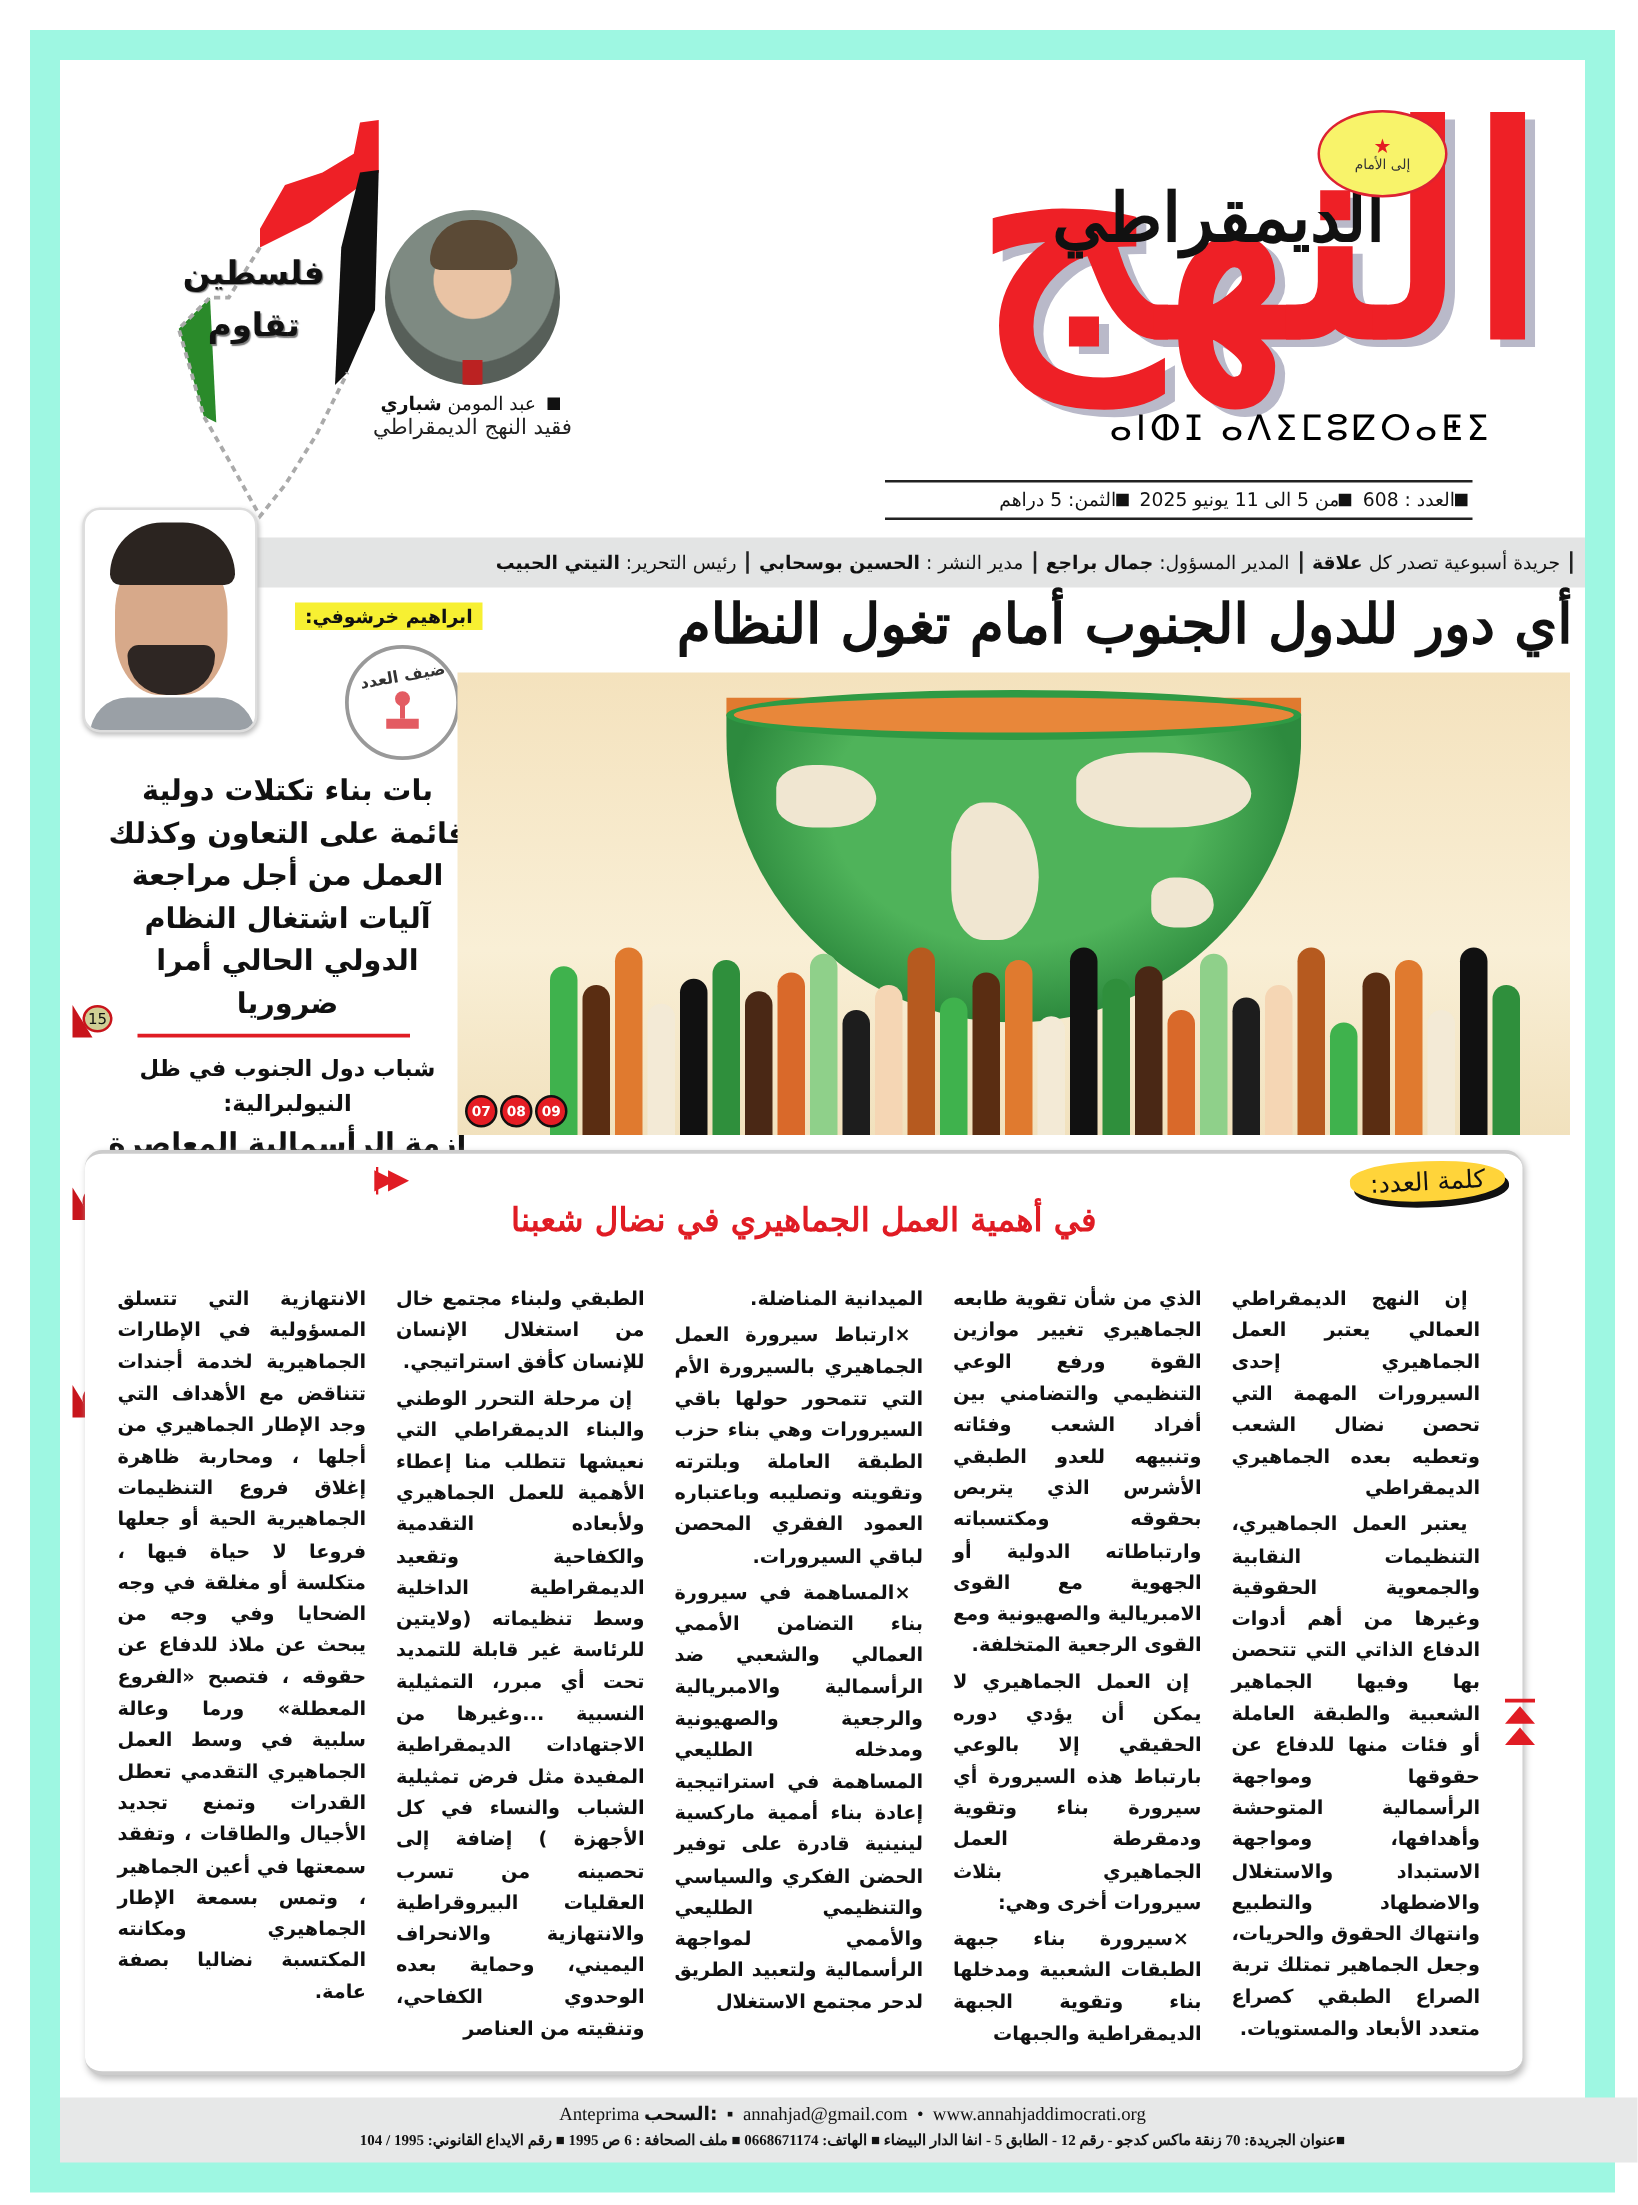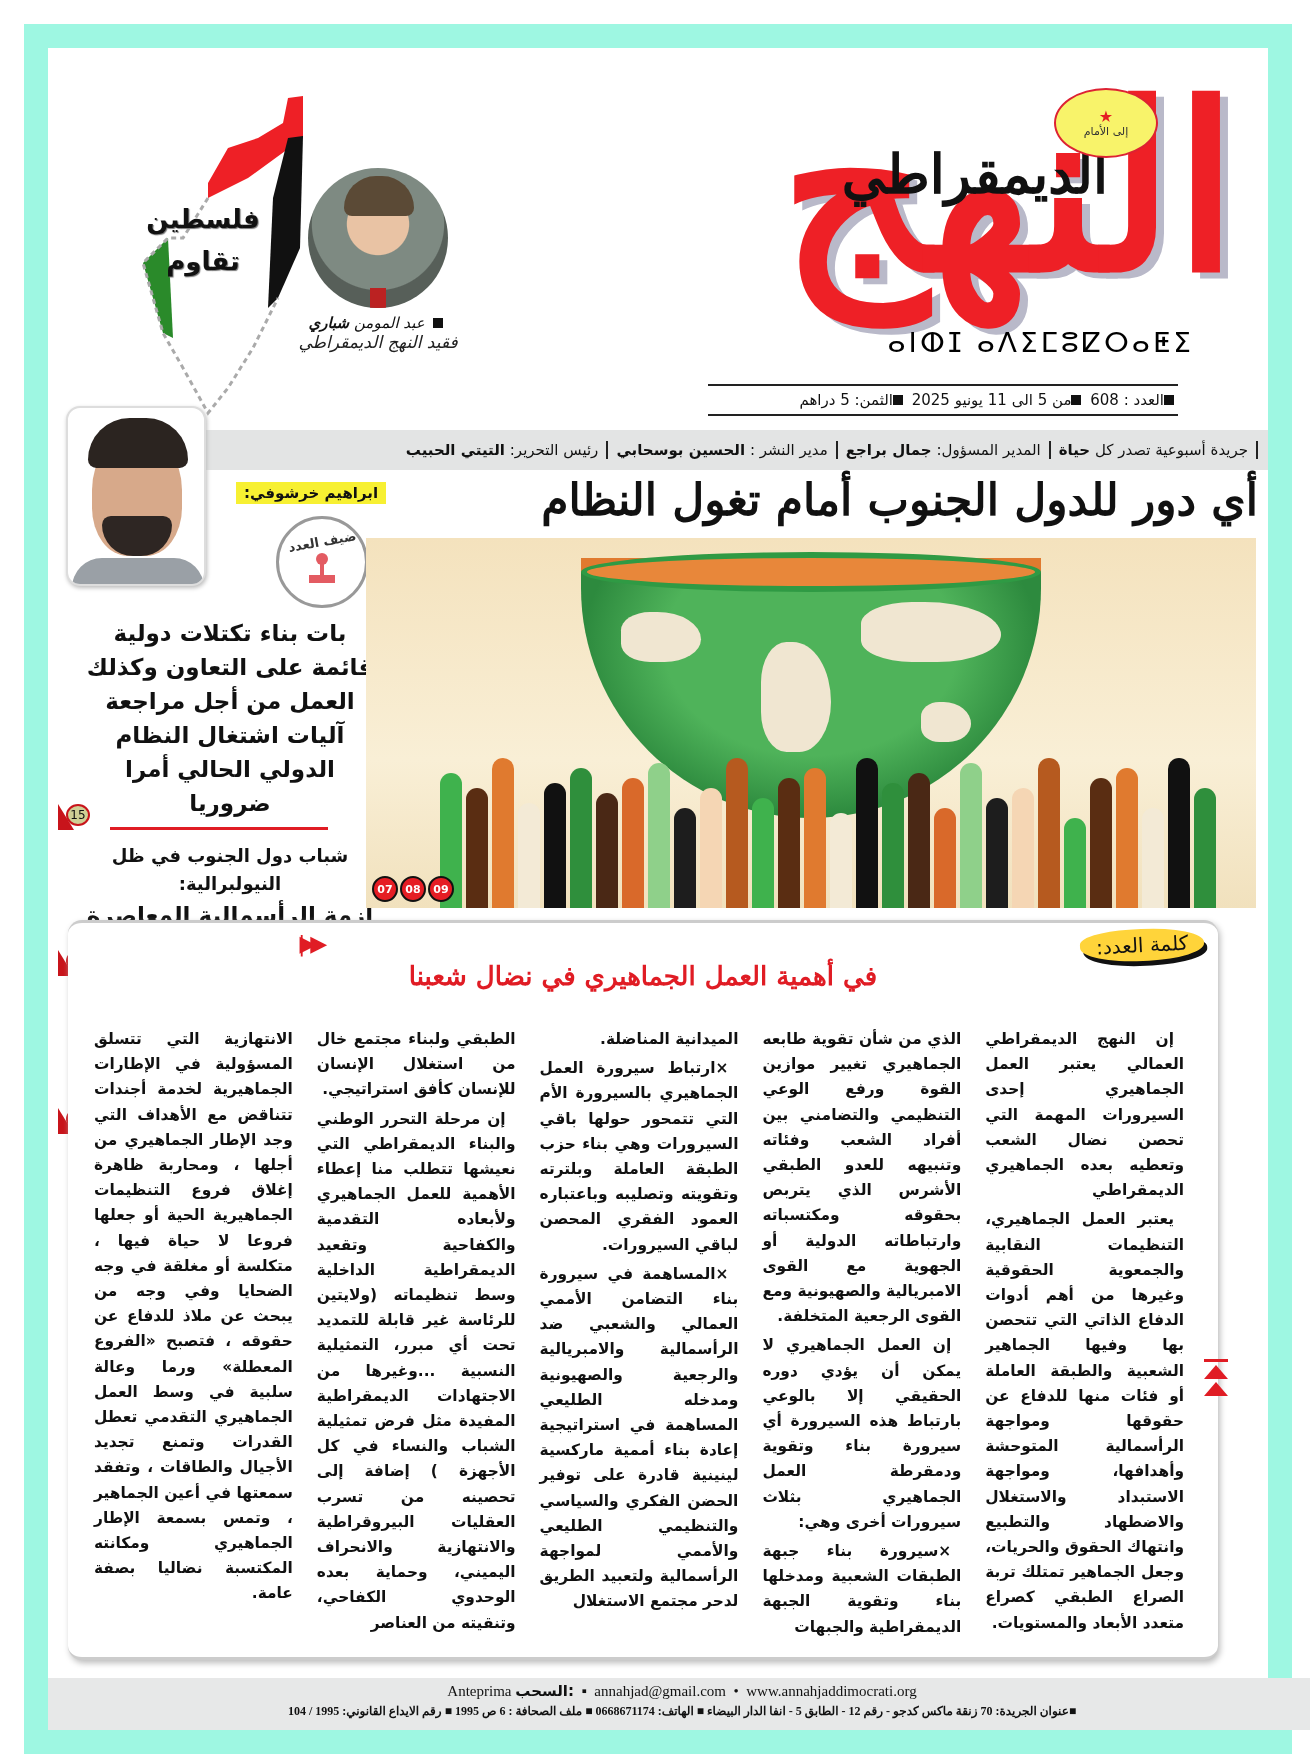--- a/index.html
+++ b/index.html
@@ -20,21 +20,21 @@
   .seal-star { color: #e41d23; font-size: 16px; line-height: 16px; }
   .seal-text { font-size: 11px; color: #333; }
   .tifinagh { position: absolute; right: 44px; top: 268px; font-family: "DejaVu Sans", sans-serif; font-size: 28px;
     letter-spacing: 3px; color: #000000; direction: ltr; }
 
   .issue-line { position: absolute; right: 90px; top: 336px; width: 470px; border-top: 2px solid #222; border-bottom: 2px solid #222;
     font-size: 15px; padding: 5px 0; text-align: right; }
   .issue-line span { margin-left: 0; }
   .sq { display: inline-block; width: 10px; height: 10px; background: #111; margin: 0 4px; }
 
-  .founder { position: absolute; left: 245px; top: 120px; width: 170px; text-align: center; font-style: italic; }
+  .founder { position: absolute; left: 245px; top: 120px; width: 170px; text-align: center; }
   .founder-photo { width: 140px; height: 140px; margin: 0 auto; border-radius: 50%; overflow: hidden;
     background: radial-gradient(circle at 50% 40%, #e9c3a4 0 28%, #7e8a82 29% 60%, #575f59 61%); position: relative; }
   .founder-photo .hair { position: absolute; left: 36px; top: 8px; width: 70px; height: 40px; background: #5b4a36; border-radius: 40px 40px 10px 10px; }
   .founder-photo .tie { position: absolute; left: 62px; top: 120px; width: 16px; height: 20px; background: #b22; }
   .founder-name { margin-top: 6px; font-size: 15px; }
   .founder-name b { font-weight: bold; }
   .founder-role { font-size: 17px; color: #222; }
 
   .palestine { position: absolute; left: 40px; top: 20px; width: 230px; height: 360px; }
   .pal-svg { width: 230px; height: 360px; }
@@ -156,21 +156,21 @@
     <div class="tifinagh">ⴰⵏⵀⵊ ⴰⴷⵉⵎⵓⵇⵔⴰⵟⵉ</div>
   </div>
 
   <div class="issue-line">
     <span class="sq"></span><span>العدد : 608</span>
     <span class="sq"></span><span>من 5 الى 11 يونيو 2025</span>
     <span class="sq"></span><span>الثمن: 5 دراهم</span>
   </div>
 
   <div class="staff-bar">
-    <div class="staff-item"><span>جريدة أسبوعية تصدر كل</span> <b>حياة</b></div>
+    <div class="staff-item"><span>جريدة أسبوعية تصدر كل</span> <b>علاقة</b></div>
     <div class="staff-item"><span>المدير المسؤول:</span> <b>جمال براجع</b></div>
     <div class="staff-item"><span>مدير النشر :</span> <b>الحسين بوسحابي</b></div>
     <div class="staff-item" style="border-right:2px solid #222;border-left:none"><span>رئيس التحرير:</span> <b>التيتي الحبيب</b></div>
   </div>
 
   <div class="guest-photo">
     <div class="guest-shirt"></div>
     <div class="guest-face"></div>
     <div class="guest-hair"></div>
     <div class="guest-beard"></div>

